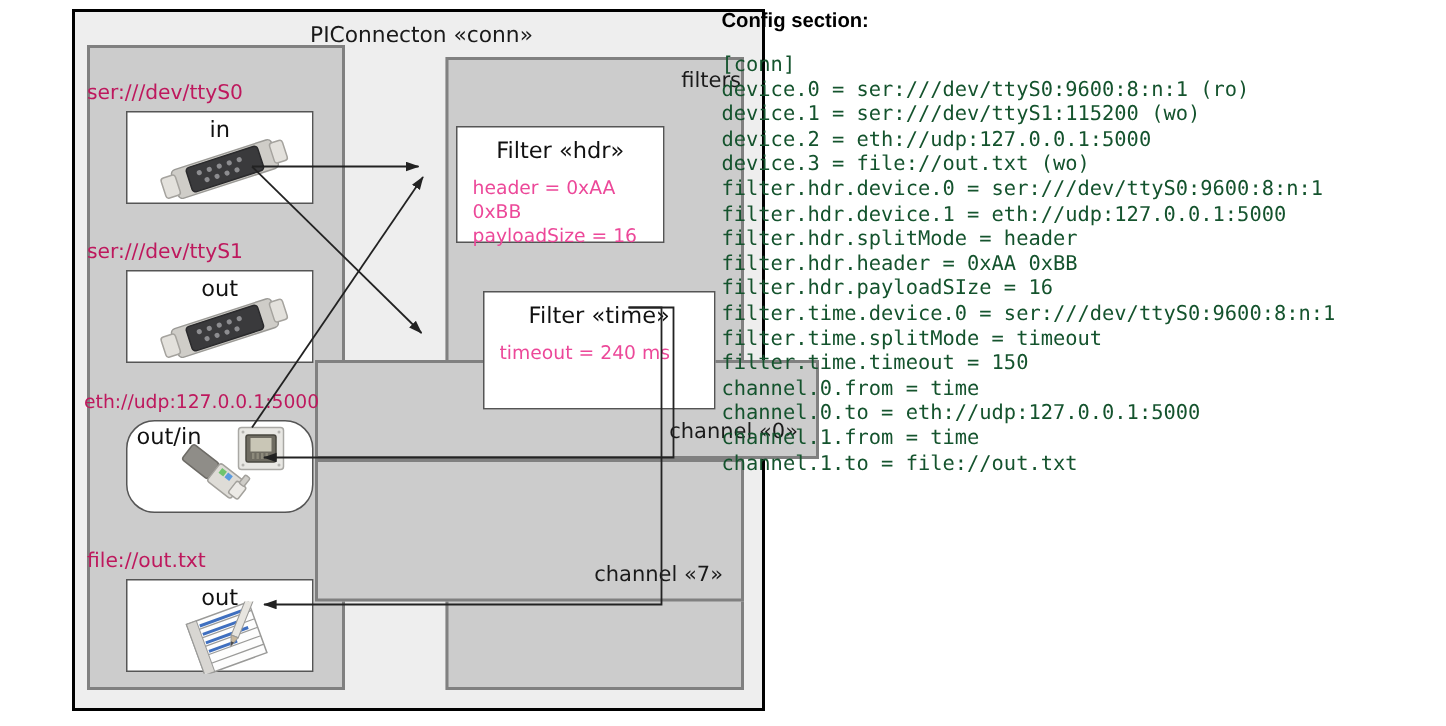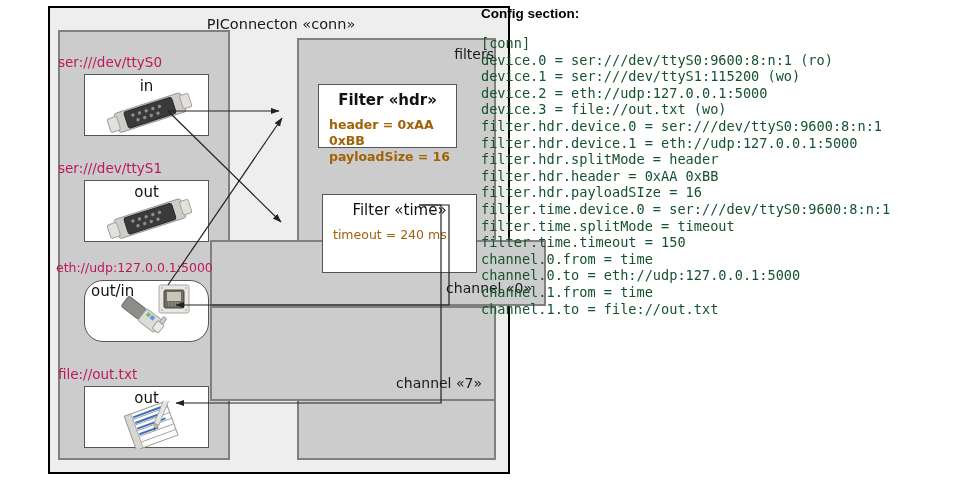--- a/index.html
+++ b/index.html
@@ -22,21 +22,21 @@
   .node{position:absolute;background:#ffffff;border:1.5px solid #555;
         box-sizing:border-box;}
   .node-label{position:absolute;width:100%;text-align:center;
               font-size:15px;color:#111;}
   .dev-caption{position:absolute;width:100%;text-align:left;
                font-size:13.5px;color:#be185d;}
 
   .filter-title{position:absolute;width:100%;text-align:center;top:6px;
                 font-size:15px;color:#111;}
   .filter-attrs{position:absolute;left:10px;top:32px;font-size:12.5px;
-                color:#a16207;line-height:16px;}
+                color:#ec4899;line-height:16px;}
 
   .chan-label{position:absolute;font-size:14px;color:#1a1a1a;}
 
   
   #wires{position:absolute;left:0;top:0;width:964px;height:484px;
          pointer-events:none;}
 
   
   .icon{position:absolute;}
 
@@ -170,21 +170,21 @@
         </g>
         <g transform="rotate(42 46 24)">
           <rect x="42" y="-4" width="5" height="30" fill="#e7e5e0" stroke="#9a9a98" stroke-width="0.7"></rect>
           <polygon points="42,26 47,26 44.5,33" fill="#c9b79a" stroke="#9a9a98" stroke-width="0.7"></polygon>
           <polygon points="43.4,30 45.6,30 44.5,33" fill="#4a4a4a"></polygon>
         </g>
       </g>
     </svg>
   </div>
 
-  <div class="node" style="left:268px;top:76px;width:139px;height:64px;font-weight:bold;">
+  <div class="node" style="left:254px;top:76px;width:139px;height:78px;">
     <div class="filter-title">Filter «hdr»</div>
     <div class="filter-attrs">
       <div>header = 0xAA 0xBB</div>
       <div>payloadSize = 16</div>
     </div>
   </div>
 
   <div class="node" style="left:272px;top:186px;width:155px;height:79px;">
     <div class="filter-title">Filter «time»</div>
     <div class="filter-attrs">

